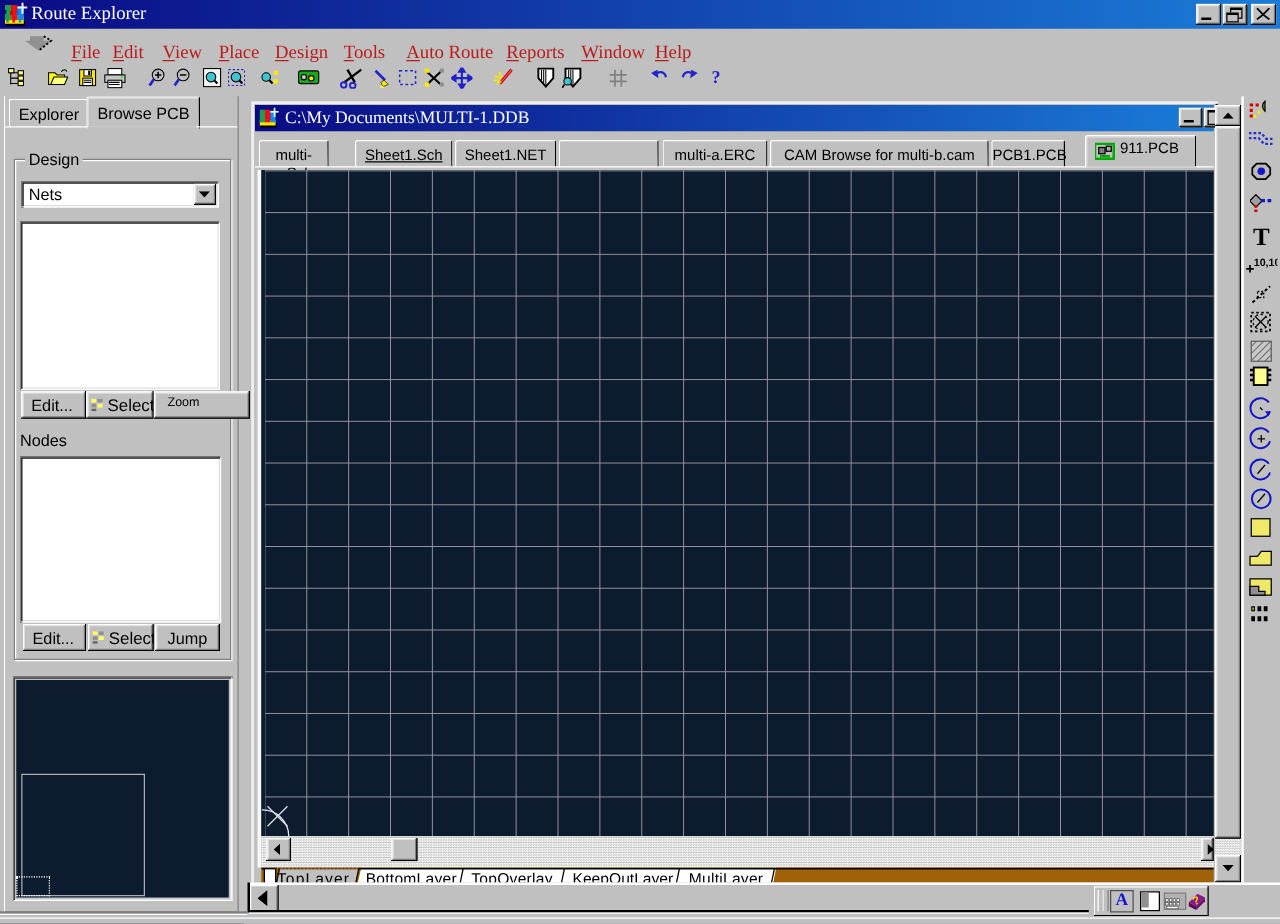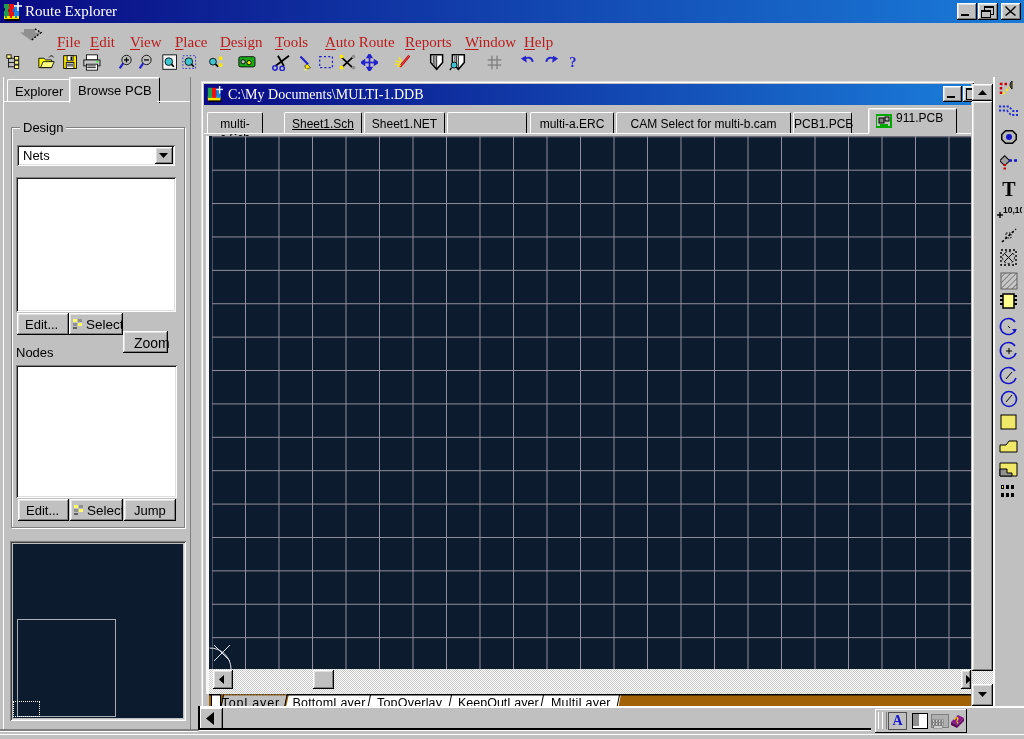--- a/index.html
+++ b/index.html
@@ -240,21 +240,21 @@
 <div class="abs raised" style="left:69px;top:313px;width:54px;height:22px;font-size:13px;overflow:hidden;">
  <svg class="abs" style="left:4px;top:6px" width="10" height="10">
       <rect x="0" y="0" width="4" height="3" fill="#ffff60"></rect>
       <rect x="5" y="0" width="4" height="3" fill="#909090"></rect>
       <rect x="0" y="4" width="4" height="3" fill="#909090"></rect>
       <rect x="5" y="4" width="4" height="3" fill="#ffff60"></rect>
       <rect x="0" y="8" width="4" height="2" fill="#606060"></rect>
     </svg>
  <span style="position:absolute;left:17px;top:4px;font-size:13.5px;white-space:nowrap;">Select</span>
   </div>
-<div class="abs raised" style="left:123px;top:313px;width:45px;height:22px;font-size:14px;margin-top:18px;">
+<div class="abs raised" style="left:123px;top:313px;width:77px;height:22px;font-size:10px;">
     <span style="position:absolute;left:11px;top:4px;">Zoom</span>
   </div>
 
 <div class="abs" style="left:16px;top:345px;font-size:13px;">Nodes</div>
 <div class="abs sunken" style="left:16px;top:365px;width:161px;height:133px;"></div>
 <div class="abs raised" style="left:18px;top:499px;width:51px;height:22px;font-size:13px;">
     <span style="position:absolute;left:8px;top:4px;">Edit...</span>
   </div>
 <div class="abs raised" style="left:70px;top:499px;width:53px;height:22px;font-size:13px;overflow:hidden;">
  <svg class="abs" style="left:4px;top:6px" width="10" height="10">
@@ -307,21 +307,21 @@
     <div class="abs" style="left:364px;top:112px;width:81px;height:22px;background:#c0c0c0;border:1px solid #000;border-bottom:none;border-left-color:#fff;border-top-color:#fff;border-radius:2px 2px 0 0;box-sizing:border-box;">
       <span style="position:absolute;left:0;right:0;top:4px;text-align:center;font-size:12px;">Sheet1.NET</span>
     </div>
     <div class="abs" style="left:447px;top:112px;width:80px;height:22px;background:#c0c0c0;border:1px solid #000;border-bottom:none;border-left-color:#fff;border-top-color:#fff;border-radius:2px 2px 0 0;box-sizing:border-box;">
       <span style="position:absolute;left:0;right:0;top:4px;text-align:center;font-size:12px;margin-top:40px;">Sheet1.ERC</span>
     </div>
     <div class="abs" style="left:530px;top:112px;width:84px;height:22px;background:#c0c0c0;border:1px solid #000;border-bottom:none;border-left-color:#fff;border-top-color:#fff;border-radius:2px 2px 0 0;box-sizing:border-box;">
       <span style="position:absolute;left:0;right:0;top:4px;text-align:center;font-size:12px;">multi-a.ERC</span>
     </div>
     <div class="abs" style="left:616px;top:112px;width:175px;height:22px;background:#c0c0c0;border:1px solid #000;border-bottom:none;border-left-color:#fff;border-top-color:#fff;border-radius:2px 2px 0 0;box-sizing:border-box;">
-      <span style="position:absolute;left:0;right:0;top:4px;text-align:center;font-size:12px;">CAM Select for multi-b.cam</span>
+      <span style="position:absolute;left:0;right:0;top:4px;text-align:center;font-size:12px;">CAM Browse for multi-b.cam</span>
     </div>
     <div class="abs" style="left:793px;top:112px;width:59px;height:22px;background:#c0c0c0;border:1px solid #000;border-bottom:none;border-left-color:#fff;border-top-color:#fff;border-radius:2px 2px 0 0;box-sizing:border-box;">
       <span style="position:absolute;left:0;right:0;top:4px;text-align:center;font-size:12px;">PCB1.PCB</span>
     </div>
     <div class="abs" style="left:868px;top:108px;width:89px;height:26px;background:#c0c0c0;border:1px solid #000;border-bottom:none;border-left-color:#fff;border-top-color:#fff;border-radius:2px 2px 0 0;box-sizing:border-box;box-shadow:inset 1px 1px 0 #dfdfdf;">
       <svg style="position:absolute;left:7px;top:5px" width="16" height="14">
         <rect x="0" y="1" width="15" height="12" fill="#c0c0c0" stroke="#0a0" stroke-width="2"></rect>
         <rect x="3" y="4" width="5" height="5" fill="#808080" stroke="#000"></rect>
         <rect x="9" y="3" width="4" height="4" fill="#b0b0b0" stroke="#000"></rect>
         <rect x="4" y="10" width="8" height="2" fill="#0a0"></rect>

